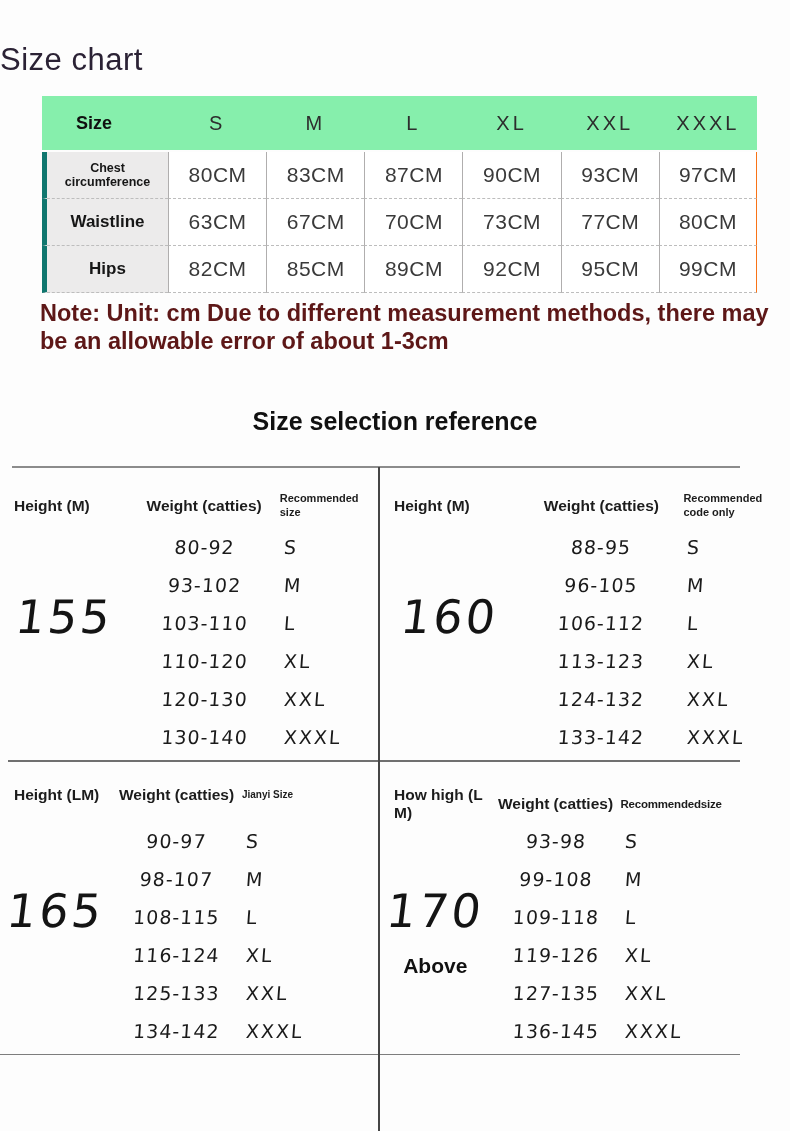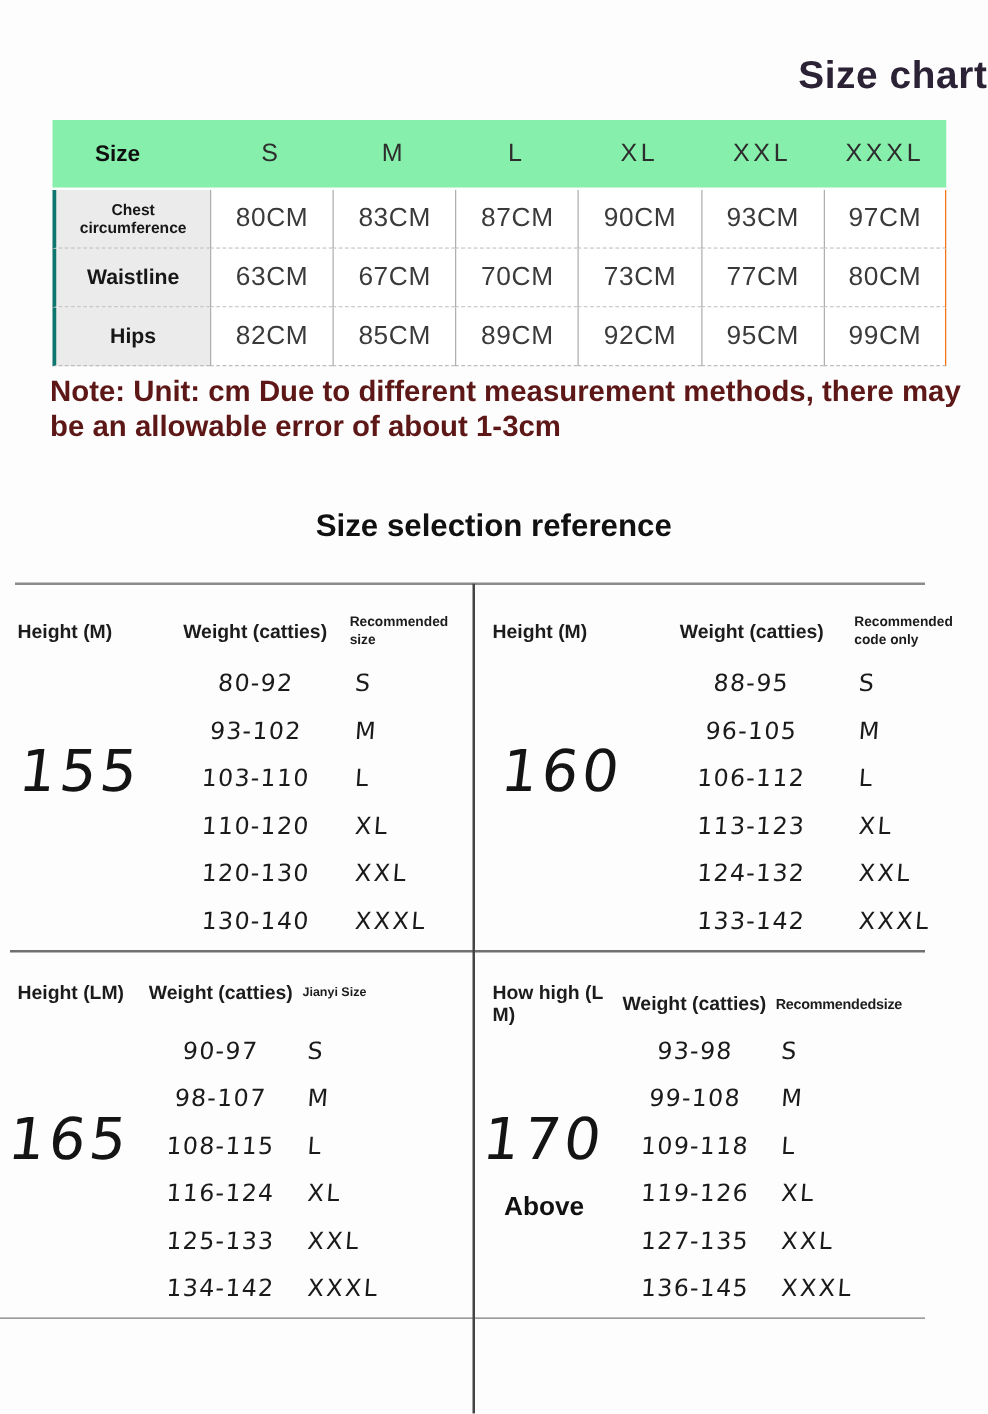--- a/index.html
+++ b/index.html
@@ -5,37 +5,37 @@
   * { margin:0; padding:0; box-sizing:border-box; }
   html,body { background:#ffffff; }
   .page {
     position:relative; width:790px; height:1131px; margin:0 auto;
     background:#fdfdfd; overflow:hidden;
     font-family:"Liberation Sans", sans-serif; color:#1c1c1c;
   }
   
   .main-title {
     position:absolute; top:42px; left:0; width:100%;
-    text-align:right; font-size:31px; font-weight:bold;
+    text-align:left; font-size:31px; font-weight:normal;
     color:#2b2235; letter-spacing:.5px;
   }
   
   .size-table { position:absolute; left:42px; top:96px; width:715px; }
   .sht-header {
     display:grid; grid-template-columns:126px repeat(6,1fr);
     background:#86efac; height:54px; align-items:center;
   }
   .sht-corner { padding-left:34px; font-weight:bold; font-size:18px; color:#101010; }
   .sht-colh { text-align:center; font-size:20px; letter-spacing:3px; color:#2d2d2d; font-weight:500; }
   .sht-body { margin-top:2px; }
   .sht-row { display:grid; grid-template-columns:126px repeat(6,1fr); height:47px; }
   .sht-rlabel {
     background:#ecebeb; display:flex; align-items:center; justify-content:center;
     font-weight:bold; font-size:17px; text-align:center; color:#161616;
-    border-left:3px solid #0f766e; border-bottom:1px dashed #bdbdbd;
+    border-left:5px solid #0f766e; border-bottom:1px dashed #bdbdbd;
   }
   .sht-rlabel.small { font-size:12.5px; line-height:1.15; padding:0 14px; }
   .sht-val {
     display:flex; align-items:center; justify-content:center;
     font-size:21px; color:#3a3a3a; letter-spacing:.5px; background:#fff;
     border-left:1px solid #b0aeae; border-bottom:1px dashed #bdbdbd;
   }
   .sht-row .sht-val:last-child { border-right:1px solid #f97316; }
   
   .note {

